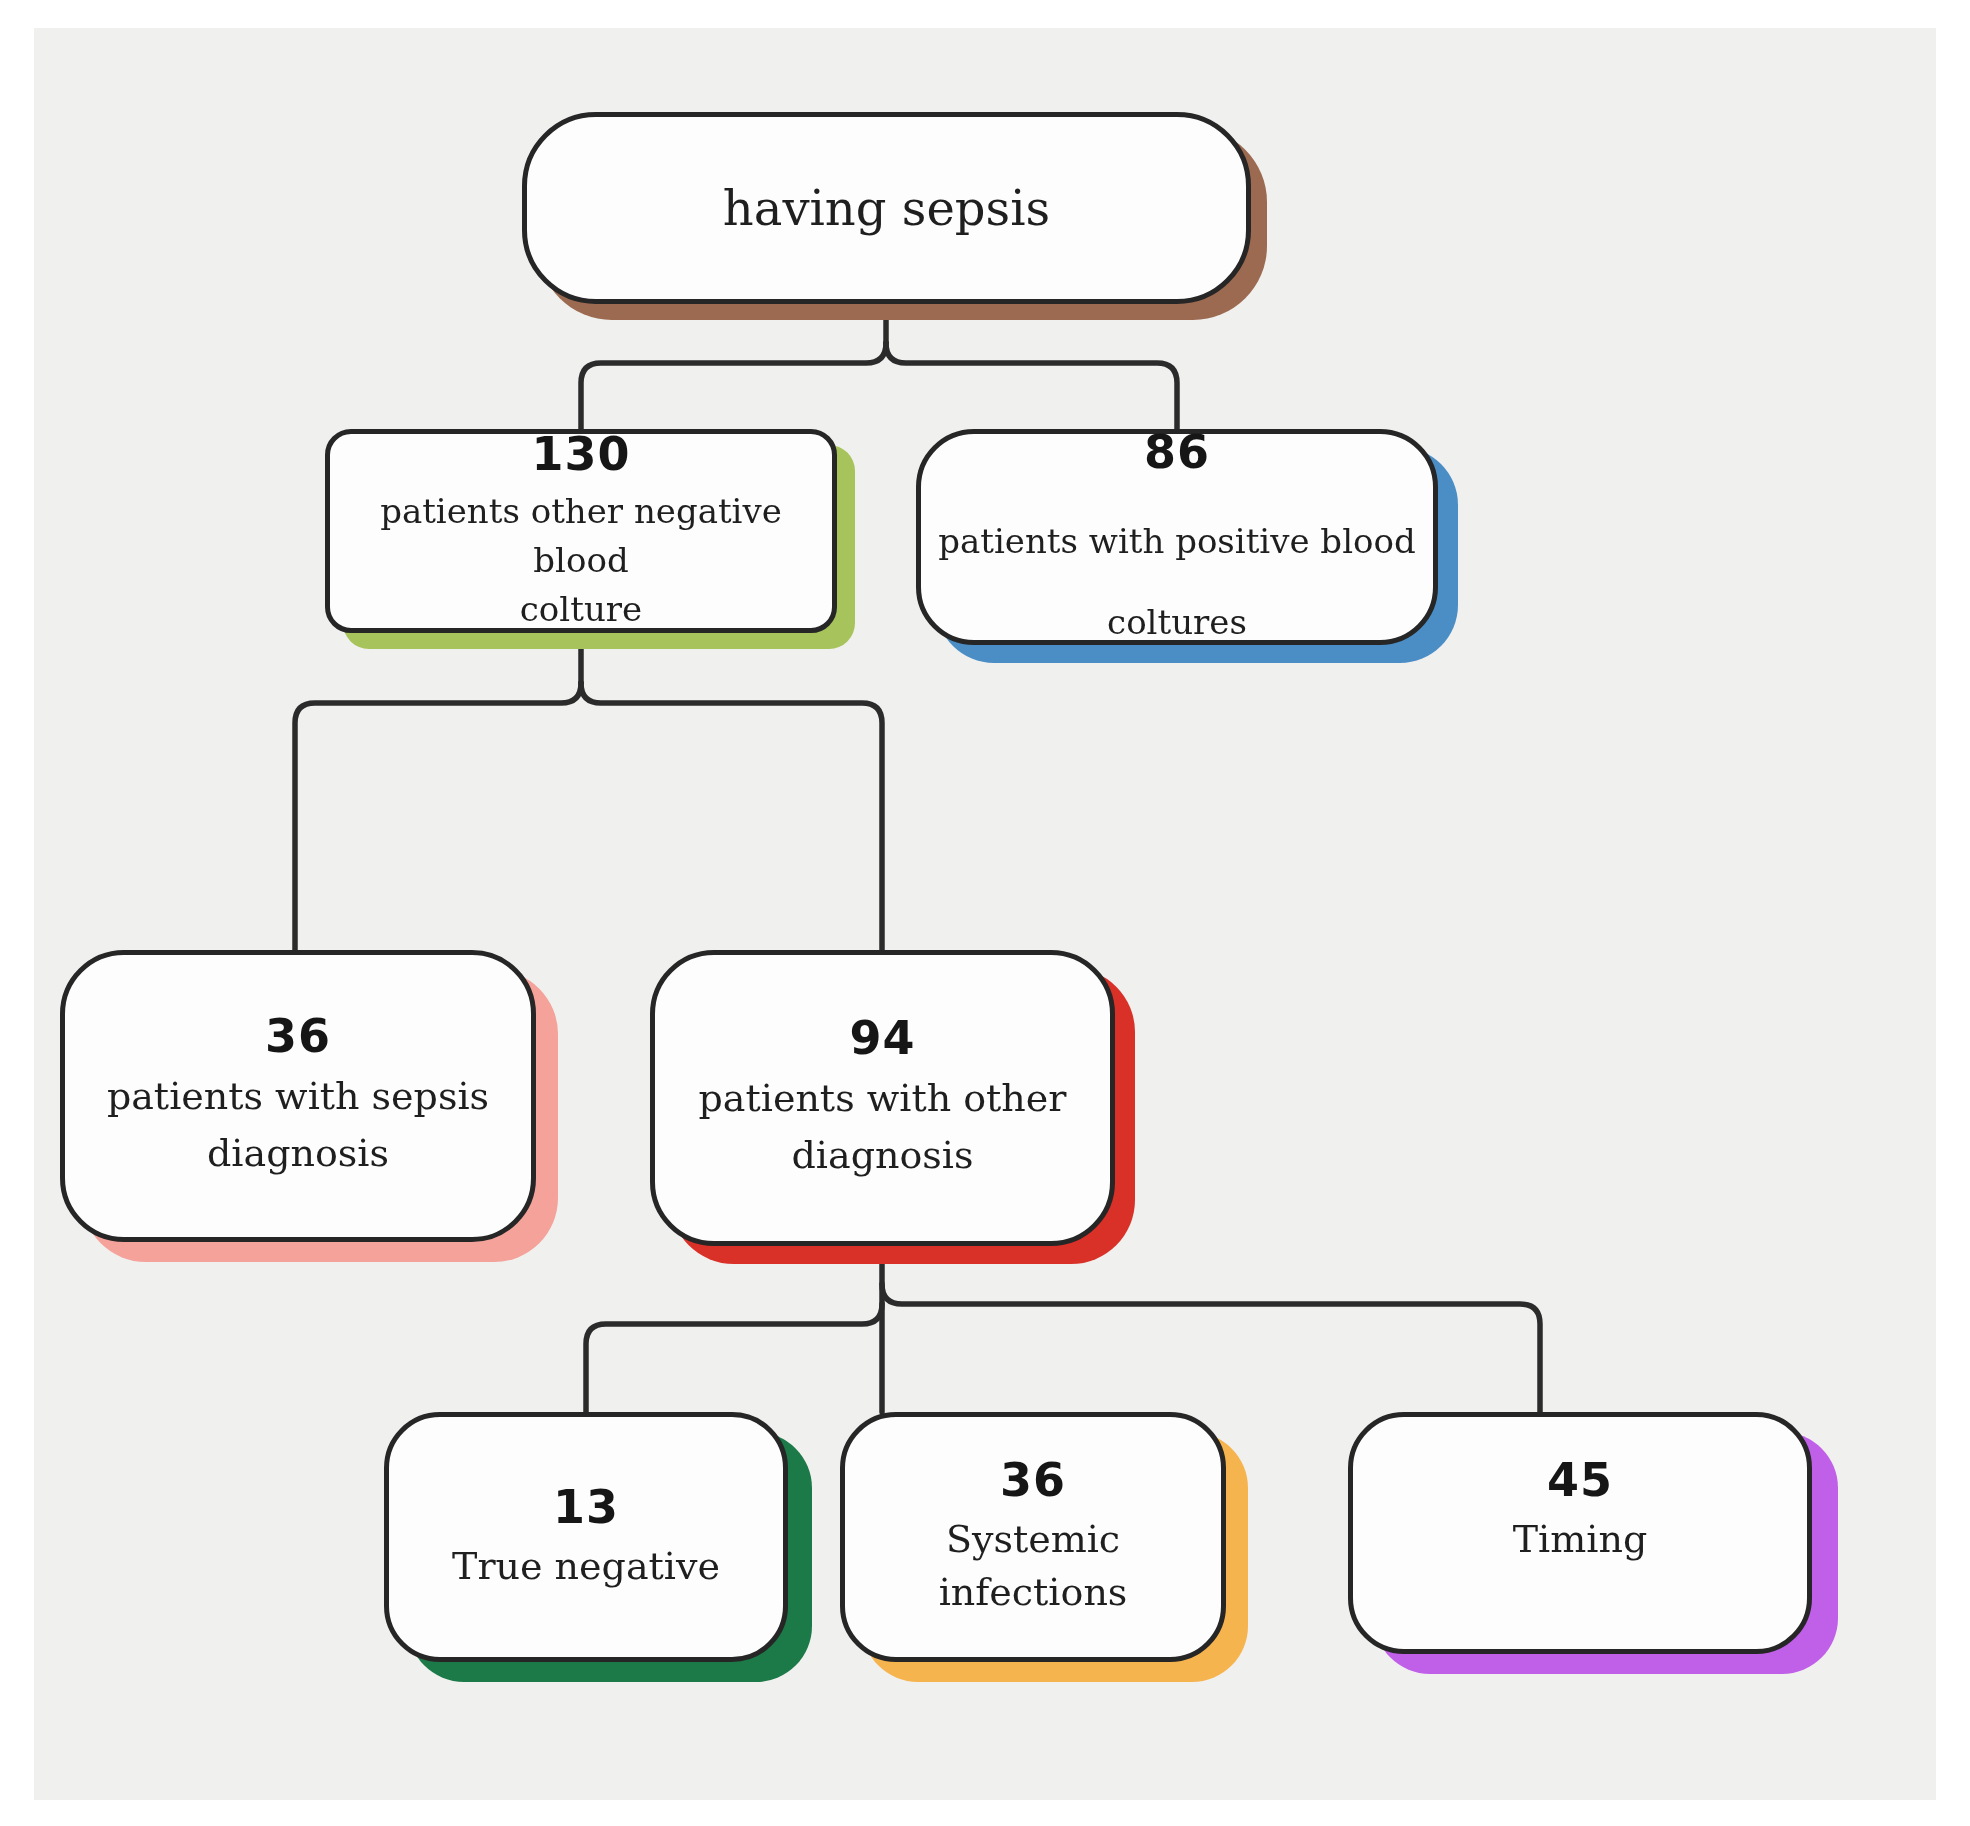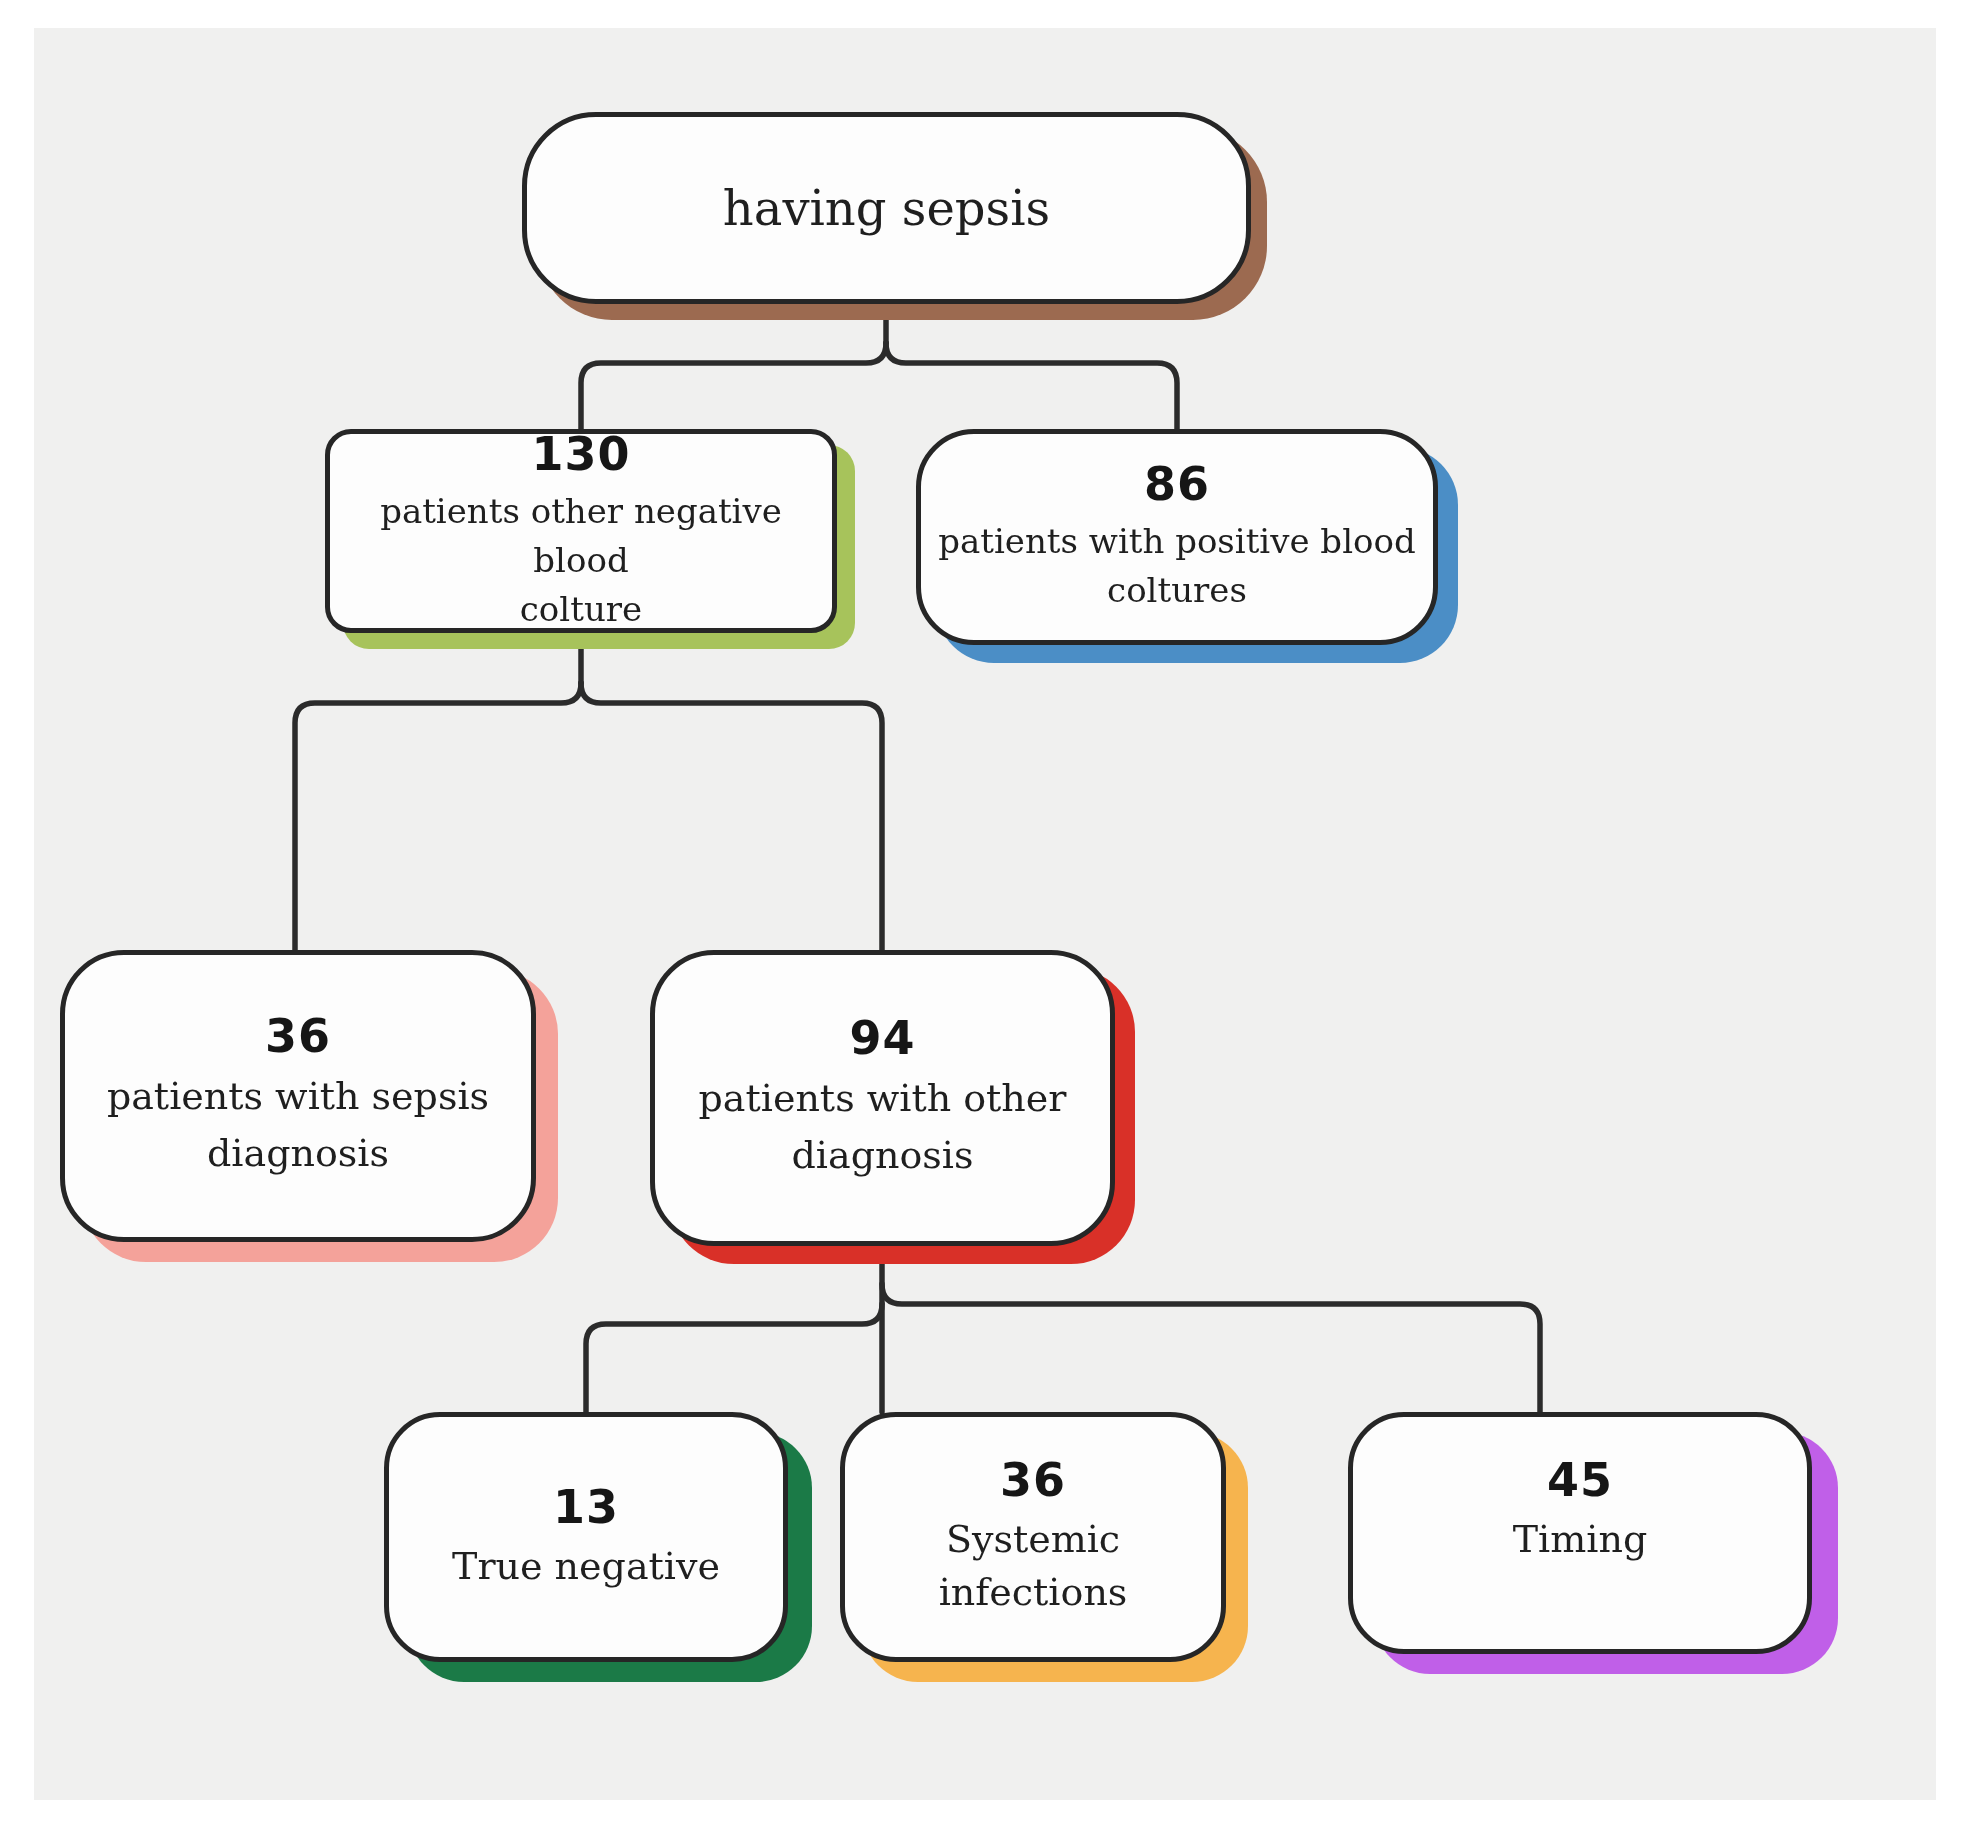--- a/index.html
+++ b/index.html
@@ -11,21 +11,21 @@
         display:flex;flex-direction:column;align-items:center;justify-content:center;
         text-align:center;}
   .node .num{font-family:"DejaVu Sans","Liberation Sans",sans-serif;font-weight:800;
              font-size:46px;letter-spacing:1px;line-height:1.15;margin-bottom:6px;color:#161616;}
   .node .line{display:block;}
   
   #node-root{left:522px;top:112px;width:729px;height:192px;border-radius:74px;
              font-size:48px;line-height:1.6;}
   
   #node-neg{left:325px;top:429px;width:512px;height:204px;border-radius:26px;font-size:34px;line-height:1.45;}
-  #node-pos{left:916px;top:429px;width:522px;height:216px;border-radius:58px;font-size:34px;line-height:1.45;}
+  #node-pos{left:916px;top:429px;width:522px;height:216px;border-radius:58px;font-size:34px;line-height:1.45;gap:32px;}
   
   #node-sepsis{left:60px;top:950px;width:476px;height:292px;border-radius:64px;font-size:38px;line-height:1.5;}
   #node-other{left:650px;top:950px;width:465px;height:296px;border-radius:64px;font-size:38px;line-height:1.5;}
   
   #node-truneg{left:384px;top:1412px;width:404px;height:250px;border-radius:56px;font-size:38px;line-height:1.4;}
   #node-sysinf{left:840px;top:1412px;width:386px;height:250px;border-radius:56px;font-size:38px;line-height:1.4;}
   #node-timing{left:1348px;top:1412px;width:464px;height:242px;border-radius:56px;font-size:38px;line-height:1.4;padding-bottom:46px;}
   .wire{fill:none;stroke-width:5.5;stroke-linecap:round;}
 </style>
 </head>

